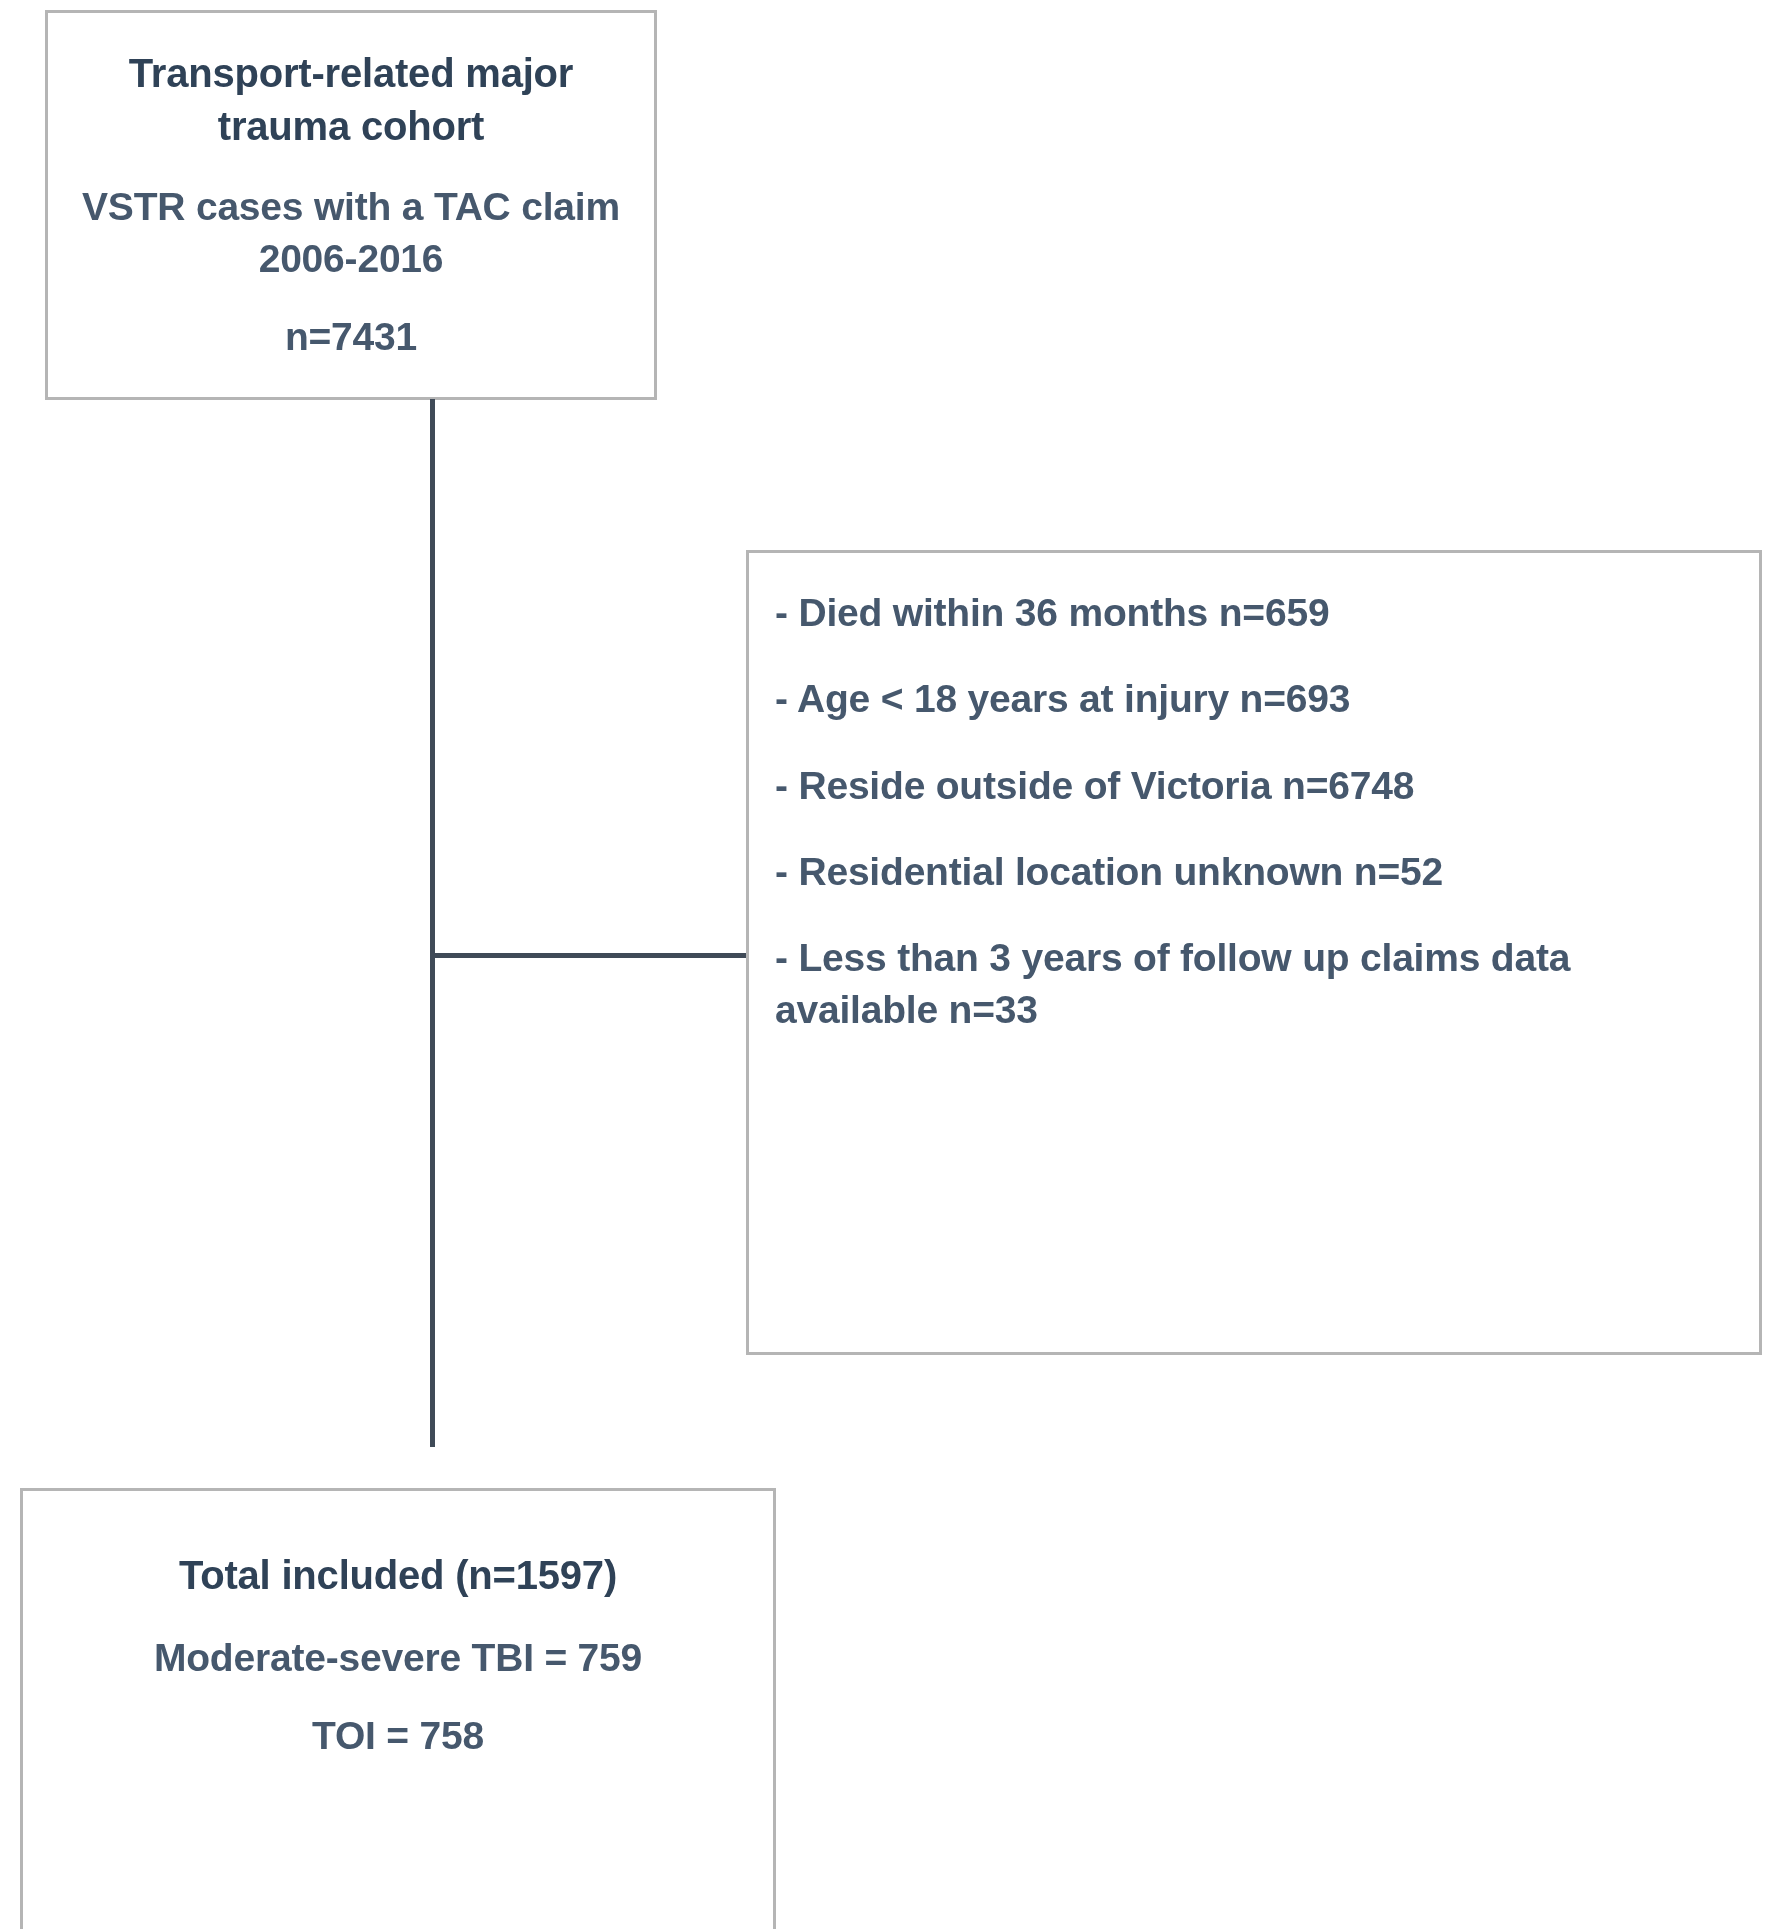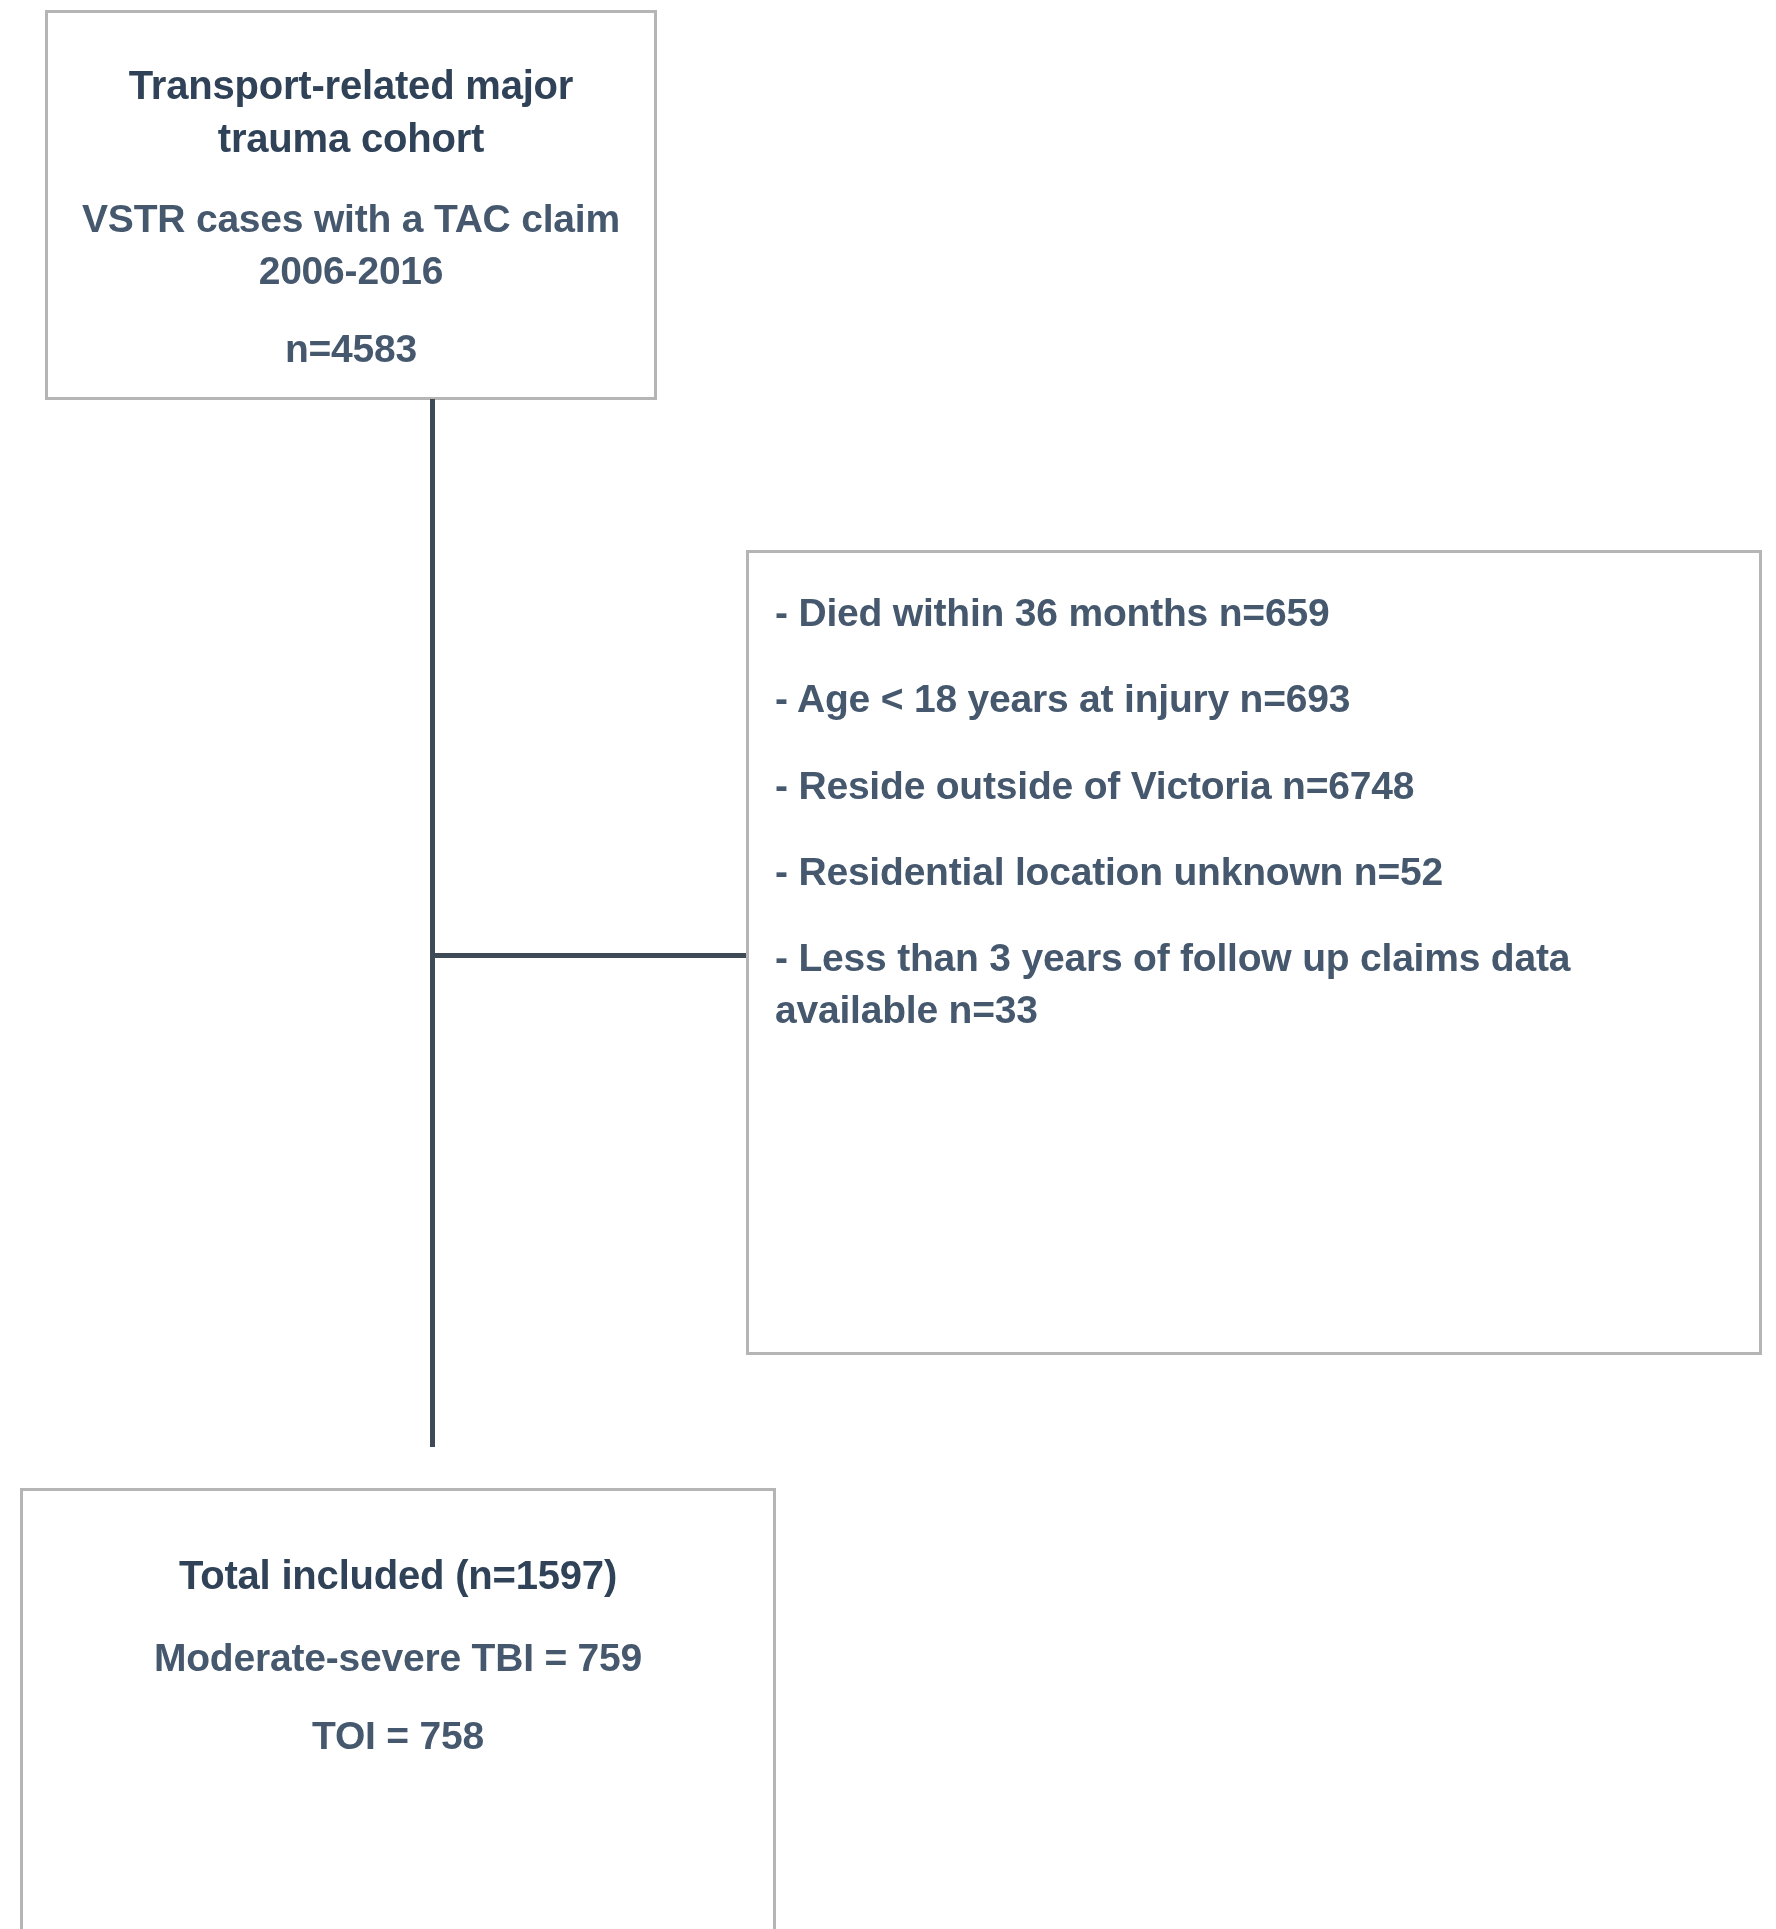--- a/index.html
+++ b/index.html
@@ -26,21 +26,21 @@
     background: #ffffff;
     border: 3px solid #b5b5b5;
     color: #3b4c60;
   }
 
   #cohort-box {
     left: 45px;
     top: 10px;
     width: 612px;
     height: 390px;
-    padding: 46px 18px 0 18px;
+    padding: 34px 18px 0 18px;
     text-align: center;
   }
 
   #excluded-box {
     left: 746px;
     top: 550px;
     width: 1016px;
     height: 805px;
     padding: 34px 26px 0 26px;
     text-align: left;
@@ -99,21 +99,21 @@
   }
 </style>
 </head>
 <body>
 
 <div id="canvas">
 
   <div class="box" id="cohort-box">
     <div class="hdr">Transport-related major trauma cohort</div>
     <div class="body-line">VSTR cases with a TAC claim 2006-2016</div>
-    <div class="body-line">n=4583</div>
+    <div class="body-line">n=7431</div>
   </div>
 
   <div class="conn" id="conn-vertical"></div>
   <div class="conn" id="conn-horizontal"></div>
 
   <div class="box" id="excluded-box">
     <div class="body-line">- Died within 36 months n=659</div>
     <div class="body-line">- Age &lt; 18 years at injury n=693</div>
     <div class="body-line">- Reside outside of Victoria n=6748</div>
     <div class="body-line">- Residential location unknown n=52</div>

